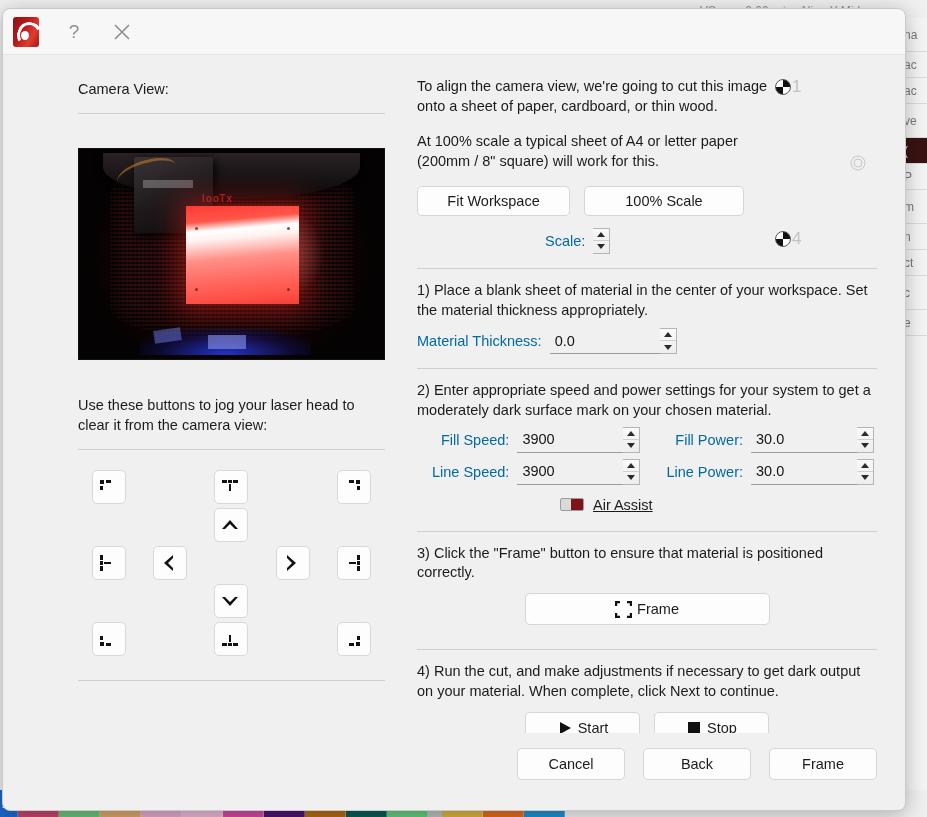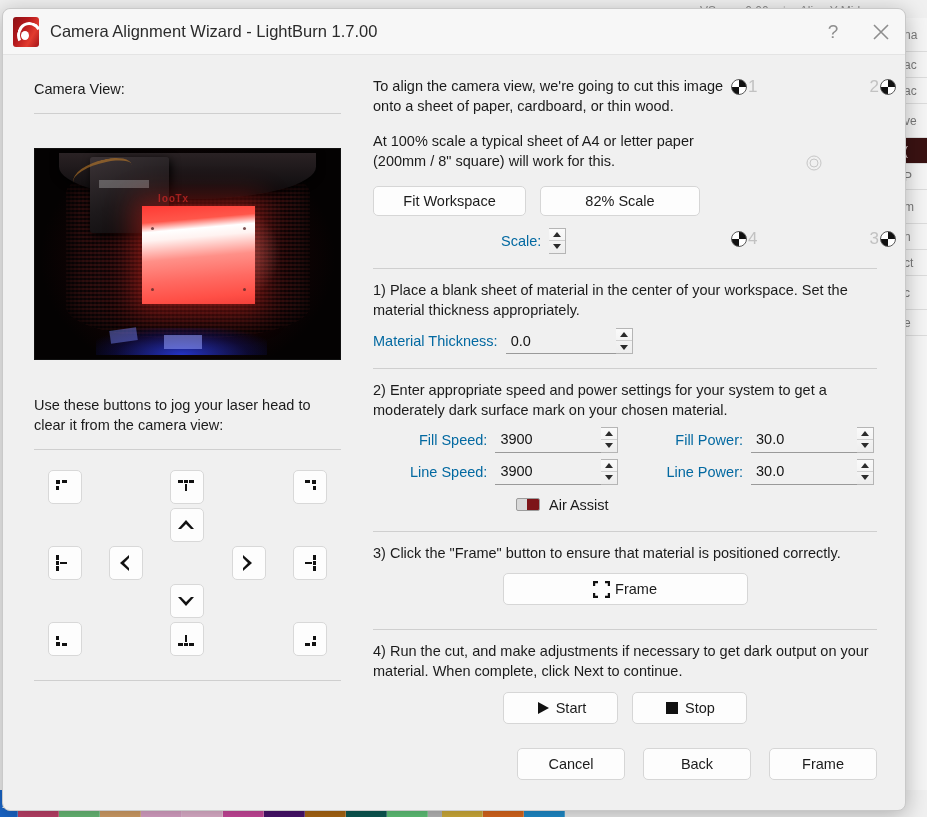--- a/index.html
+++ b/index.html
@@ -112,20 +112,21 @@
   #close-button svg { display: block; }
 
   
   #dialog-body {
     position: absolute; top: 46px; left: 0; right: 0; bottom: 62px;
     display: flex;
   }
   #left-pane {
     width: 360px; flex: 0 0 360px;
     padding: 26px 22px 0 31px;
+    margin-left: 44px;
   }
   #right-pane {
     flex: 1 1 auto;
     padding: 22px 28px 0 10px;
     position: relative;
   }
 
   
   .pane-label {
     font-size: 14.5px; color: #1b1b1b;
@@ -362,21 +363,21 @@
     background: #d9d9d9;
     border: 1px solid #9c9c9c;
     position: relative;
   }
   #air-assist-toggle::after {
     content:""; position: absolute;
     right: 0; top: 0; bottom: 0; width: 12px;
     background: #7d1418;
     border-radius: 0 1px 1px 0;
   }
-  #air-assist-label { font-size: 14.5px; color: #1b1b1b; }
+  #air-assist-label { font-size: 14.5px; color: #1b1b1b; text-decoration: underline; }
 
   .center-row { display: flex; justify-content: center; margin-top: 10px; gap: 14px; }
   #btn-frame { width: 245px; height: 32px; }
   #btn-start { width: 115px; height: 32px; }
   #btn-stop  { width: 115px; height: 32px; justify-content: center; }
 
   .ic { flex: 0 0 auto; display:inline-flex; margin-right: 3px; }
 
   
   #dialog-footer {
@@ -428,21 +429,20 @@
       <div class="swatch" style="background: rgb(214, 178, 60);">11</div>
       <div class="swatch" style="background: rgb(224, 106, 30);">12</div>
       <div class="swatch" style="background: rgb(31, 143, 208);">13</div>
     </div>
 </div>
 
 <div id="dialog">
 
   <div id="titlebar">
     <div id="app-logo"></div>
-    <div id="window-title">Camera Alignment Wizard - LightBurn 1.7.00</div>
     <div class="titlebar-btn" id="help-button">?</div>
     <div class="titlebar-btn" id="close-button">
       <svg width="18" height="18" viewBox="0 0 18 18">
           <path d="M2 2 L16 16 M16 2 L2 16" stroke="#8e8e8e" stroke-width="1.6" fill="none"></path>
         </svg>
     </div>
   </div>
 
   <div id="dialog-body">
 
@@ -605,21 +605,21 @@
           <span>4</span>
         </div>
         <div id="tgt-center"></div>
       </div>
 
       <div class="para">To align the camera view, we're going to cut this image onto a sheet of paper, cardboard, or thin wood.</div>
       <div class="para tight">At 100% scale a typical sheet of A4 or letter paper (200mm / 8" square) will work for this.</div>
 
       <div id="scale-buttons">
         <div class="btn" id="btn-fit-workspace">Fit Workspace</div>
-        <div class="btn" id="btn-100-scale">82% Scale</div>
+        <div class="btn" id="btn-100-scale">100% Scale</div>
       </div>
 
       <div class="field-row" style="justify-content:flex-start;margin-left:128px;">
         <span class="field-label">Scale:</span>
         <span class="spin">
           <span class="spin-arrows">
             <div>
                 <i class="tri-up"></i>
               </div>
             <div>

